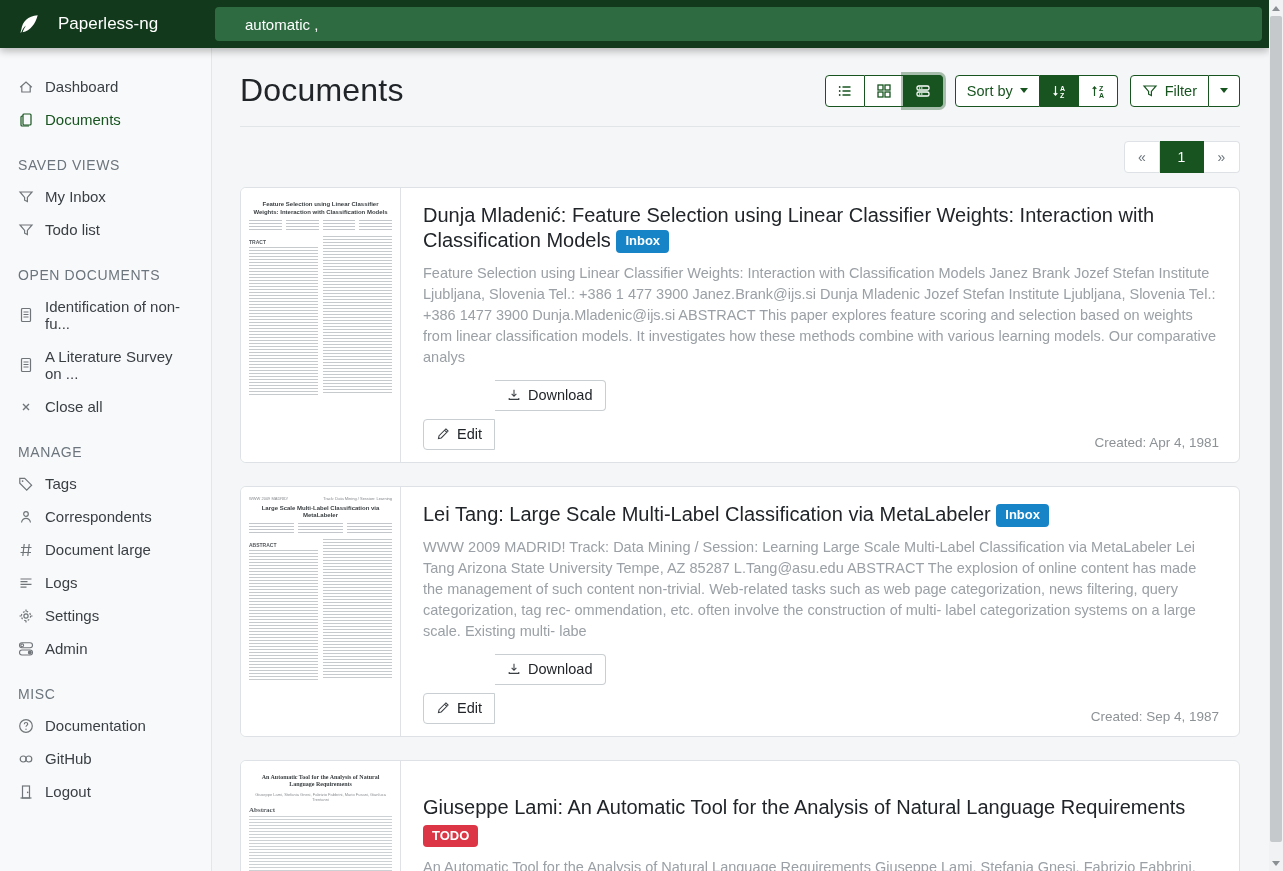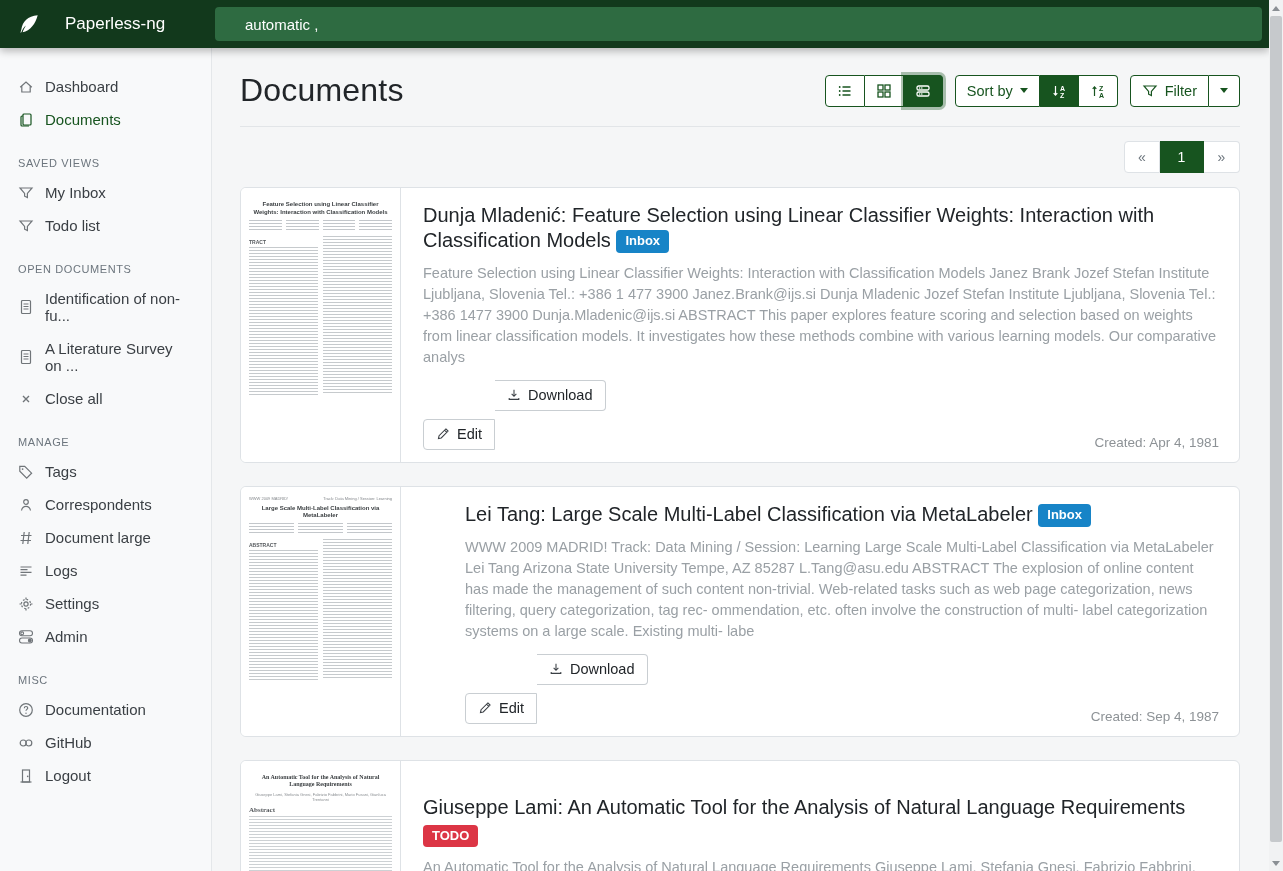--- a/index.html
+++ b/index.html
@@ -1,31 +1,31 @@
 <!DOCTYPE html>
 <html><head>
 <meta charset="utf-8">
 <style>
   * { box-sizing: border-box; margin: 0; padding: 0; }
   html,body { width:1283px; height:871px; overflow:hidden; font-family:"Liberation Sans", sans-serif; background:#f5f6f7; }
 
   
   .app-header { position:fixed; top:0; left:0; width:1269px; height:48px; background:#12391c; display:flex; align-items:stretch; z-index:30; box-shadow:0 3px 8px rgba(0,0,0,.28); }
-  .brand { width:212px; display:flex; align-items:center; gap:25px; padding-left:18px; color:#fff; font-size:17px; flex:none; cursor:pointer; }
+  .brand { width:212px; display:flex; align-items:center; gap:18px; padding-left:18px; color:#fff; font-size:17px; flex:none; cursor:pointer; }
   .brand svg { width:22px; height:22px; flex:none; }
   .search-wrap { flex:1; display:flex; align-items:flex-start; }
   .search-input { flex:1; height:34px; margin:7px 7px 7px 3px; background:#2e6b41; border:none; border-radius:4px; color:#fff; font-size:15px; padding:0 14px 0 30px; font-family:"Liberation Sans",sans-serif; outline:none; }
 
   
   .sidebar { position:fixed; top:48px; left:0; width:212px; bottom:0; background:#f8f9fa; border-right:1px solid #e4e7ea; padding:22px 0 10px 0; z-index:10; }
   .nav-item { display:flex; align-items:center; gap:11px; padding:8px 18px; font-size:15px; color:#3a3f44; cursor:pointer; }
   .nav-item svg { width:16px; height:16px; flex:none; color:#707579; }
   .nav-item.active { color:#17541f; }
   .nav-item.active svg { color:#17541f; }
-  .nav-section-title { padding:21px 18px 7px 18px; font-size:11px; letter-spacing:.6px; color:#6c757d; }
+  .nav-section-title { padding:21px 18px 7px 18px; font-size:14px; letter-spacing:.6px; color:#6c757d; }
 
   
   .main { position:absolute; left:212px; top:48px; right:14px; bottom:0; padding:24px 29px 0 28px; overflow:hidden; }
   .toolbar-row { display:flex; align-items:center; justify-content:space-between; }
   .page-title { font-size:32px; font-weight:500; color:#212529; letter-spacing:.2px; }
   .tool-groups { display:flex; gap:12px; align-items:center; }
   .btn-group { display:flex; }
   .btn { display:flex; align-items:center; gap:7px; height:32px; padding:0 11px; background:#fff; border:1px solid #17541f; color:#17541f; font-size:14.5px; cursor:pointer; }
   .btn svg { width:16px; height:16px; }
   .btn-group .btn + .btn { border-left:none; }
@@ -42,21 +42,21 @@
   .pager { display:flex; }
   .page-btn { min-width:36px; height:32px; display:flex; align-items:center; justify-content:center; background:#fff; border:1px solid #dee2e6; color:#6c757d; font-size:14px; cursor:pointer; padding:0 10px; }
   .page-btn + .page-btn { border-left:none; }
   .page-btn:first-child { border-radius:4px 0 0 4px; }
   .page-btn:last-child { border-radius:0 4px 4px 0; }
   .page-btn.active { background:#17541f; border-color:#17541f; color:#fff; min-width:44px; }
 
   
   .card-list { margin-top:14px; display:flex; flex-direction:column; gap:23px; }
   .doc-card { display:flex; background:#fff; border:1px solid #dee2e6; border-radius:6px; overflow:hidden; }
-  .doc-card.h1 { min-height:235px; } .doc-card.h2 { min-height:225px;gap:42px; } .doc-card.h3 { min-height:235px; }
+  .doc-card.h1 { min-height:235px; } .doc-card.h2 { min-height:225px; } .doc-card.h3 { min-height:235px; }
   .thumb { width:160px; flex:none; background:#fff; border-right:1px solid #dee2e6; padding:9px 8px; overflow:hidden; cursor:pointer; }
   .card-body { flex:1; padding:15px 20px 12px 22px; display:flex; flex-direction:column;justify-content:center; }
   .doc-title { font-size:20px; font-weight:400; color:#212529; line-height:1.23; cursor:pointer; }
   .badge { display:inline-block; font-size:13px; font-weight:bold; color:#fff; padding:3px 9px 4px; border-radius:4px; vertical-align:2px; cursor:pointer; }
   .badge-row { margin-top:6px; }
   .doc-desc { margin-top:10px; font-size:14.5px; line-height:21px; color:#9aa0a5; }
   .card-footer { margin-top:auto; padding-top:12px; display:flex; align-items:flex-end; justify-content:space-between; }
   .action-group { display:flex; }
   .action-btn { display:flex; align-items:center; gap:7px; height:31px; padding:0 12px; background:#fff; border:1px solid #c9ced2; color:#212529; font-size:14.5px; cursor:pointer; }
   .action-btn + .action-btn { border-left:none; }

